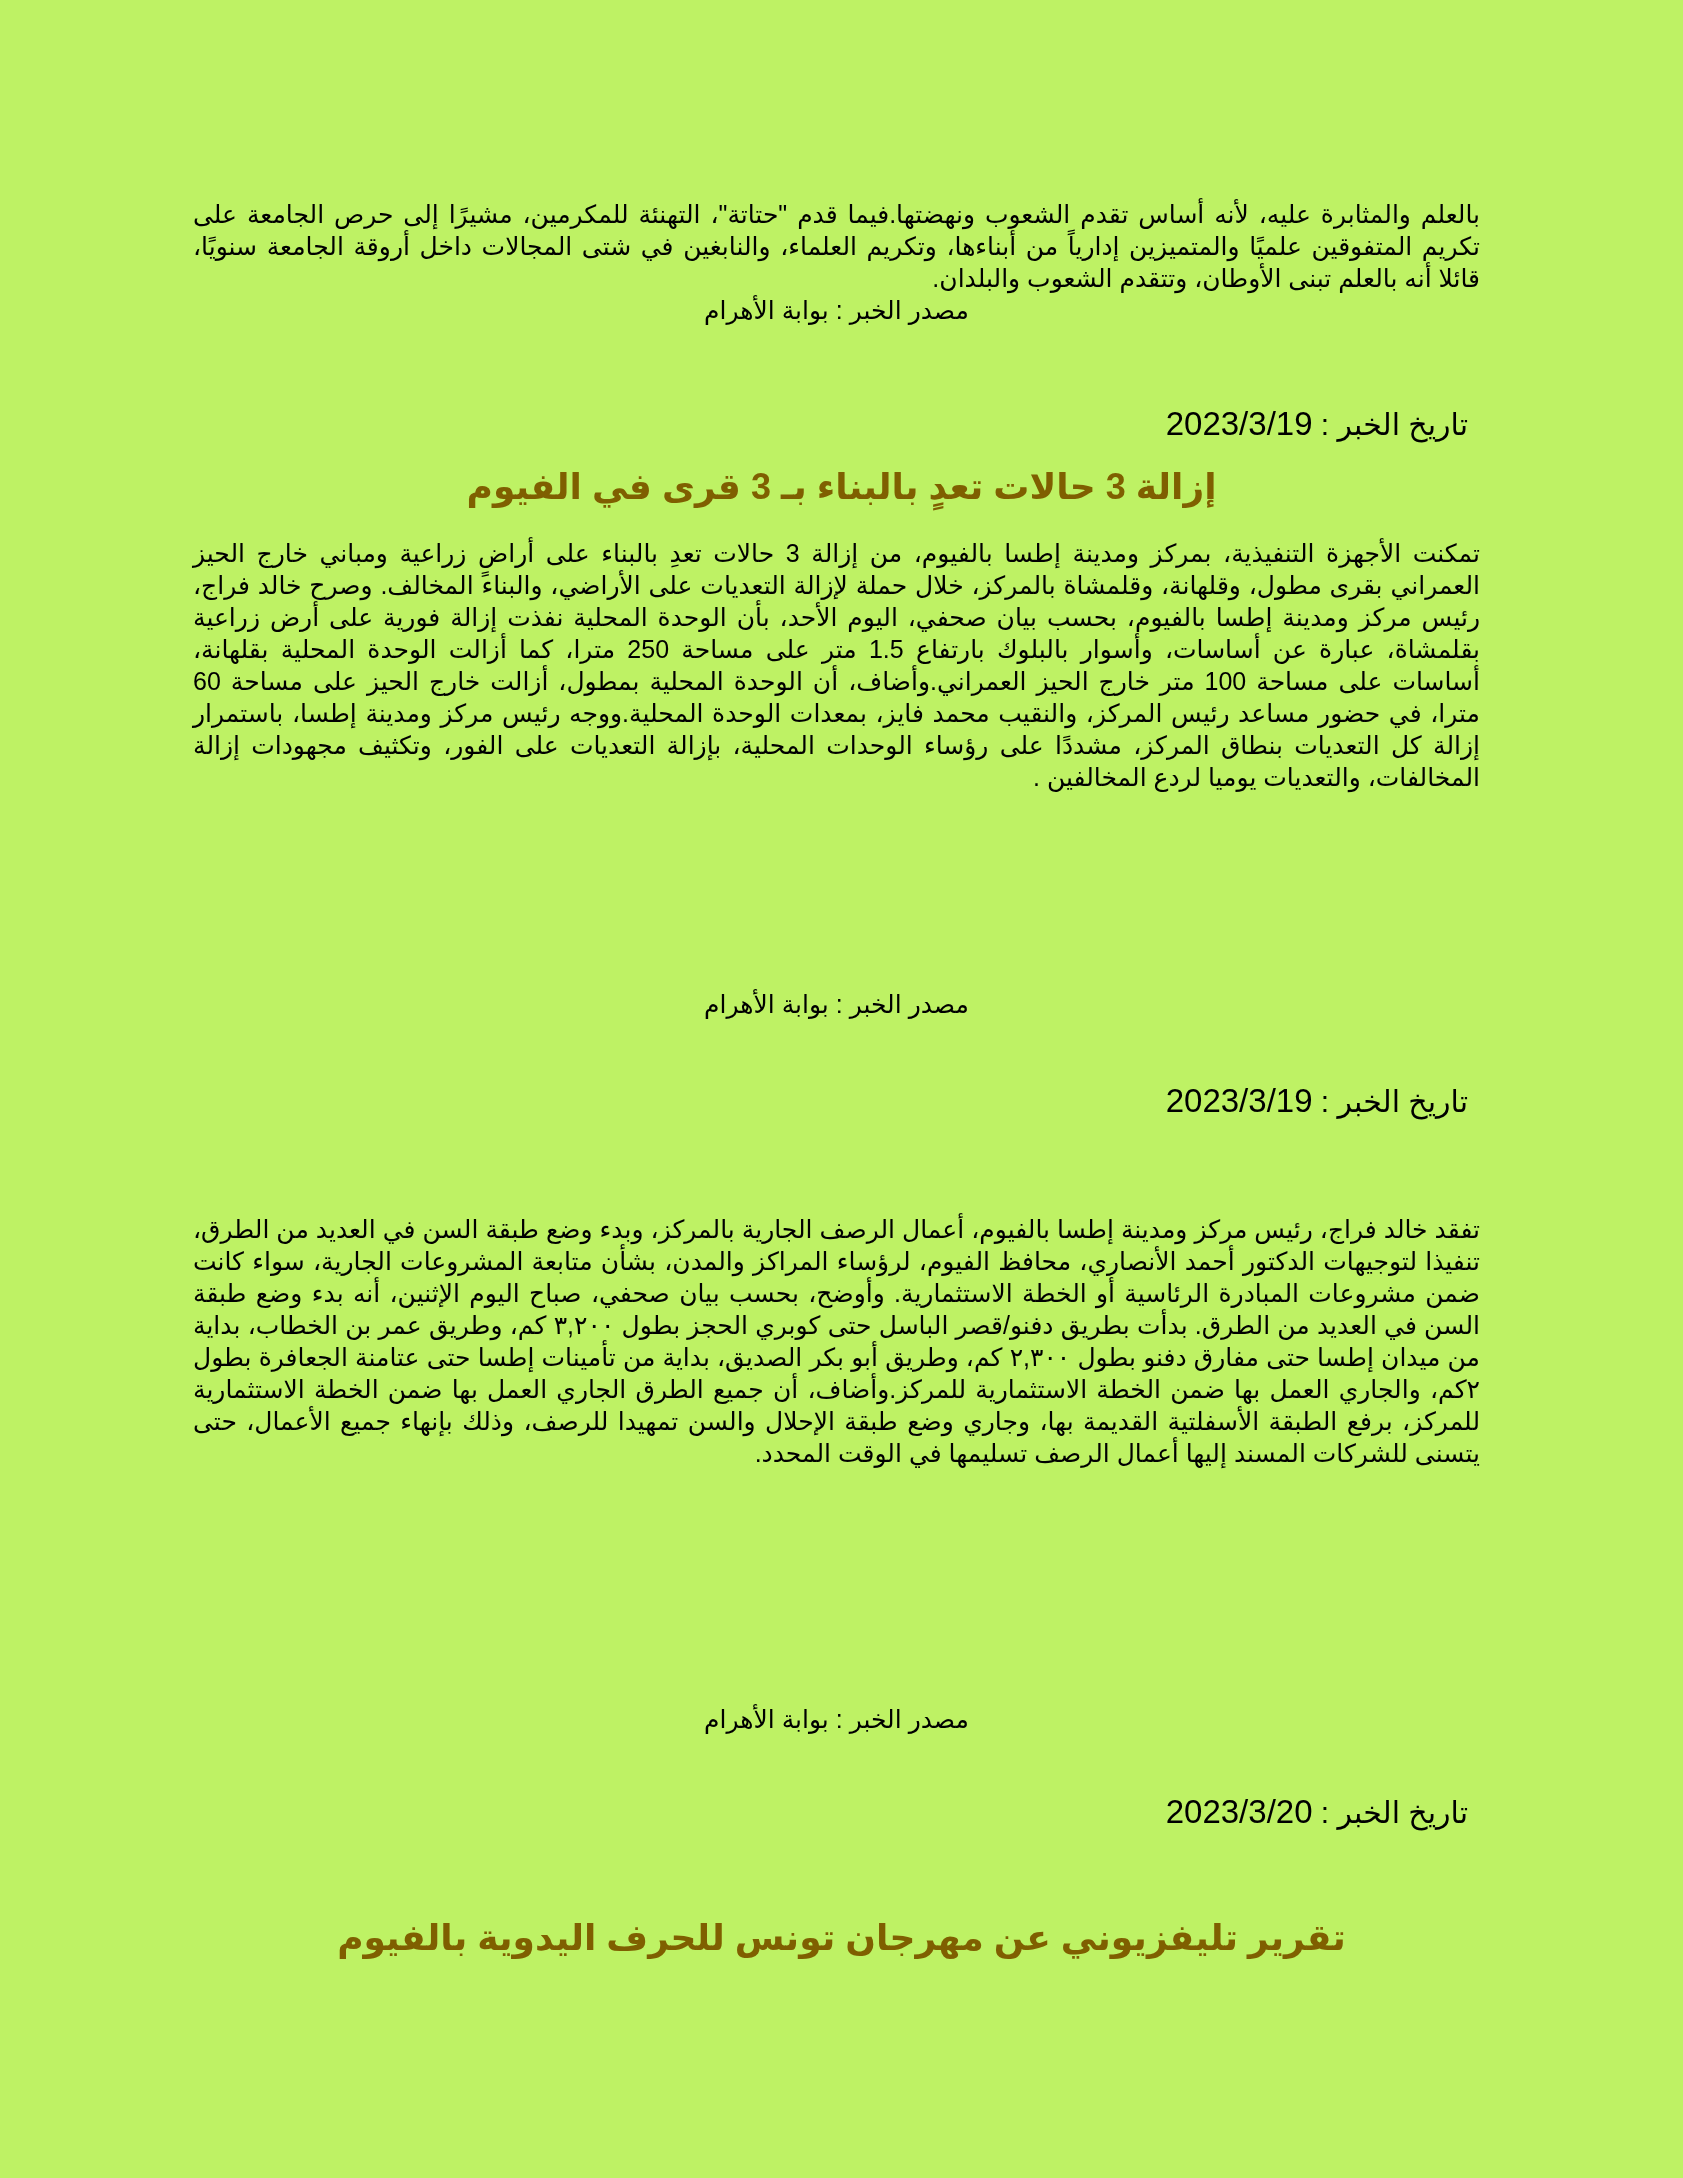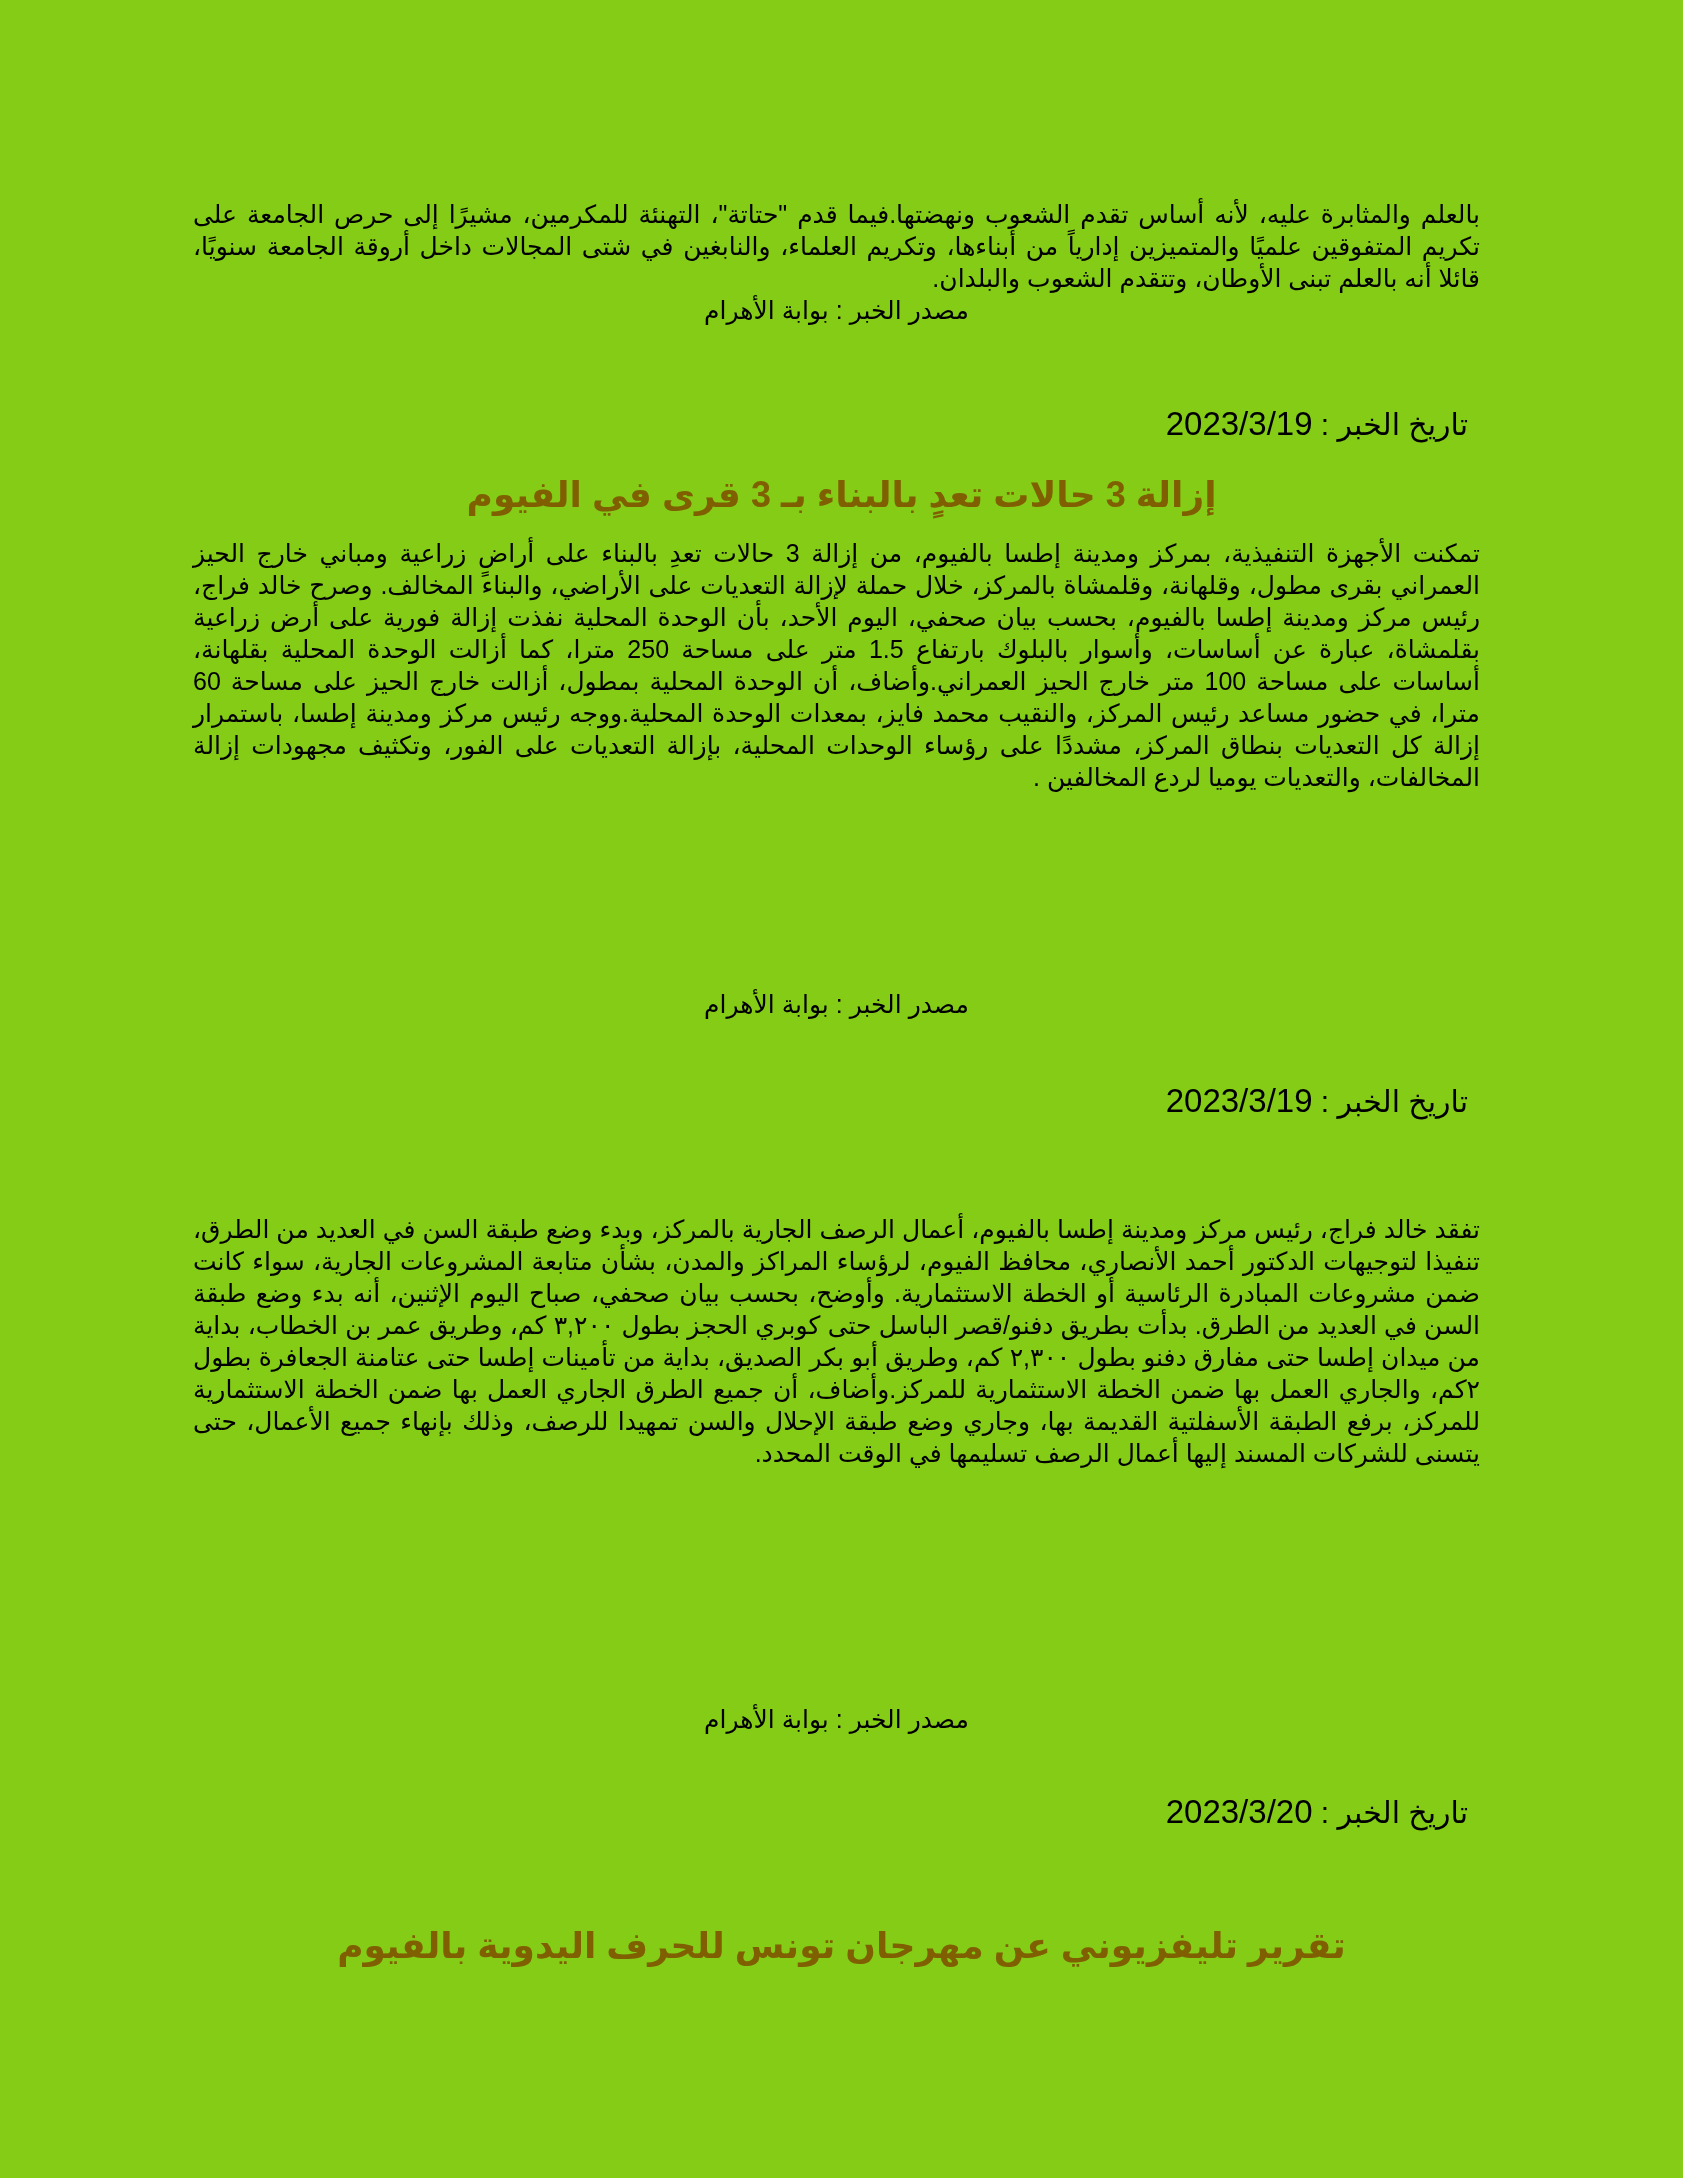--- a/index.html
+++ b/index.html
@@ -1,32 +1,32 @@
 <!DOCTYPE html>
 <html><head>
 <meta charset="utf-8">
 <style>
   html, body { margin: 0; padding: 0; background: #ffffff; }
   body { width: 1683px; height: 2178px; position: relative; overflow: hidden; }
   .page {
     position: absolute; left: 0; top: 0; width: 1683px; height: 2178px;
-    background: #84cc16; direction: rtl;
+    background: #bef264; direction: rtl;
     font-family: "Liberation Sans", "DejaVu Sans", sans-serif;
     color: #000000;
   }
   .block { position: absolute; right: 203px; width: 1287px; }
   .para {
     font-size: 25px; line-height: 32px; text-align: justify;
     text-align-last: right; margin: 0;
   }
   .meta { font-size: 25px; line-height: 32px; margin: 0; text-align: center; }
   .date { font-size: 30px; line-height: 36px; margin: 12px; text-align: right; }
   .heading {
     position: absolute; left: 203px; right: 203px; text-align: center;
-    font-weight: bold; font-size: 36px; line-height: 44px; color: #7f5f00; margin: 8px;
+    font-weight: bold; font-size: 36px; line-height: 44px; color: #7f5f00; margin: 0;
   }
   .date .num { font-size: 33px; }
 </style>
 </head>
 <body>
 
 <div class="page">
 
   <div class="block" style="top:198px;">
     <p class="para">بالعلم والمثابرة عليه، لأنه أساس تقدم الشعوب ونهضتها.فيما  قدم "حتاتة"، التهنئة للمكرمين، مشيرًا إلى حرص الجامعة على تكريم المتفوقين علميًا والمتميزين إدارياً من أبناءها، وتكريم العلماء، والنابغين في شتى المجالات داخل أروقة الجامعة سنويًا، قائلا أنه بالعلم تبنى الأوطان، وتتقدم الشعوب والبلدان.</p>

